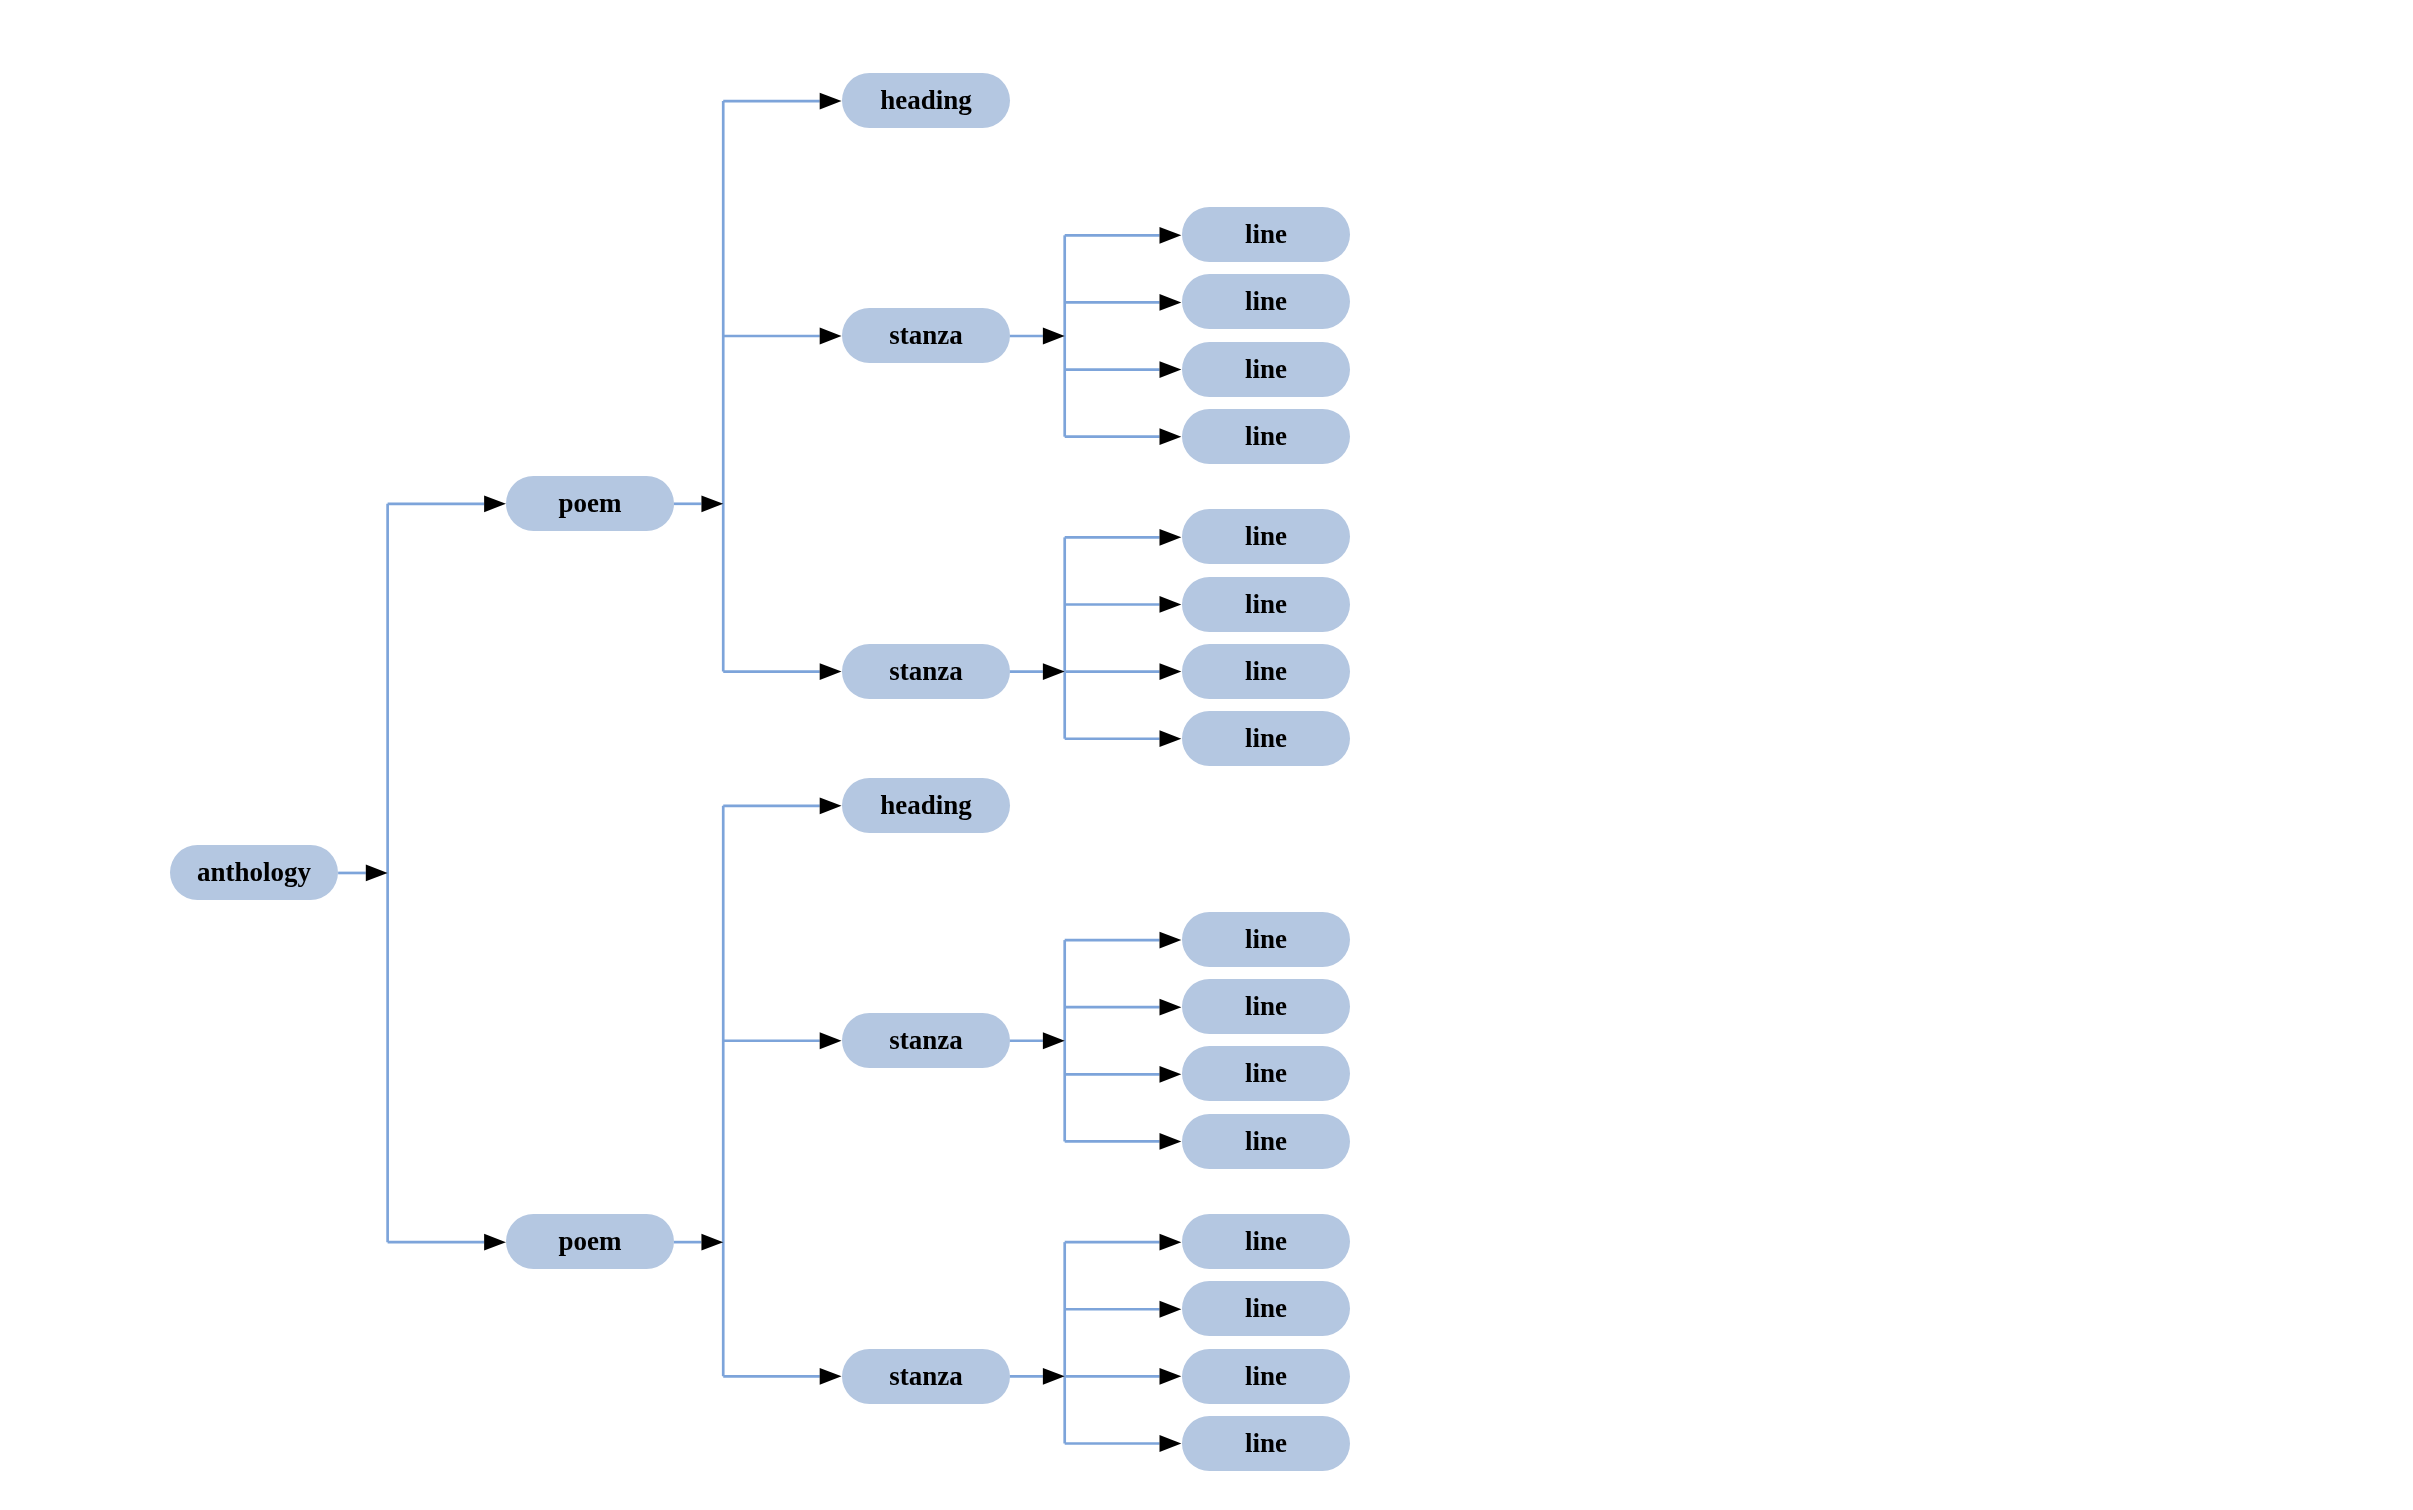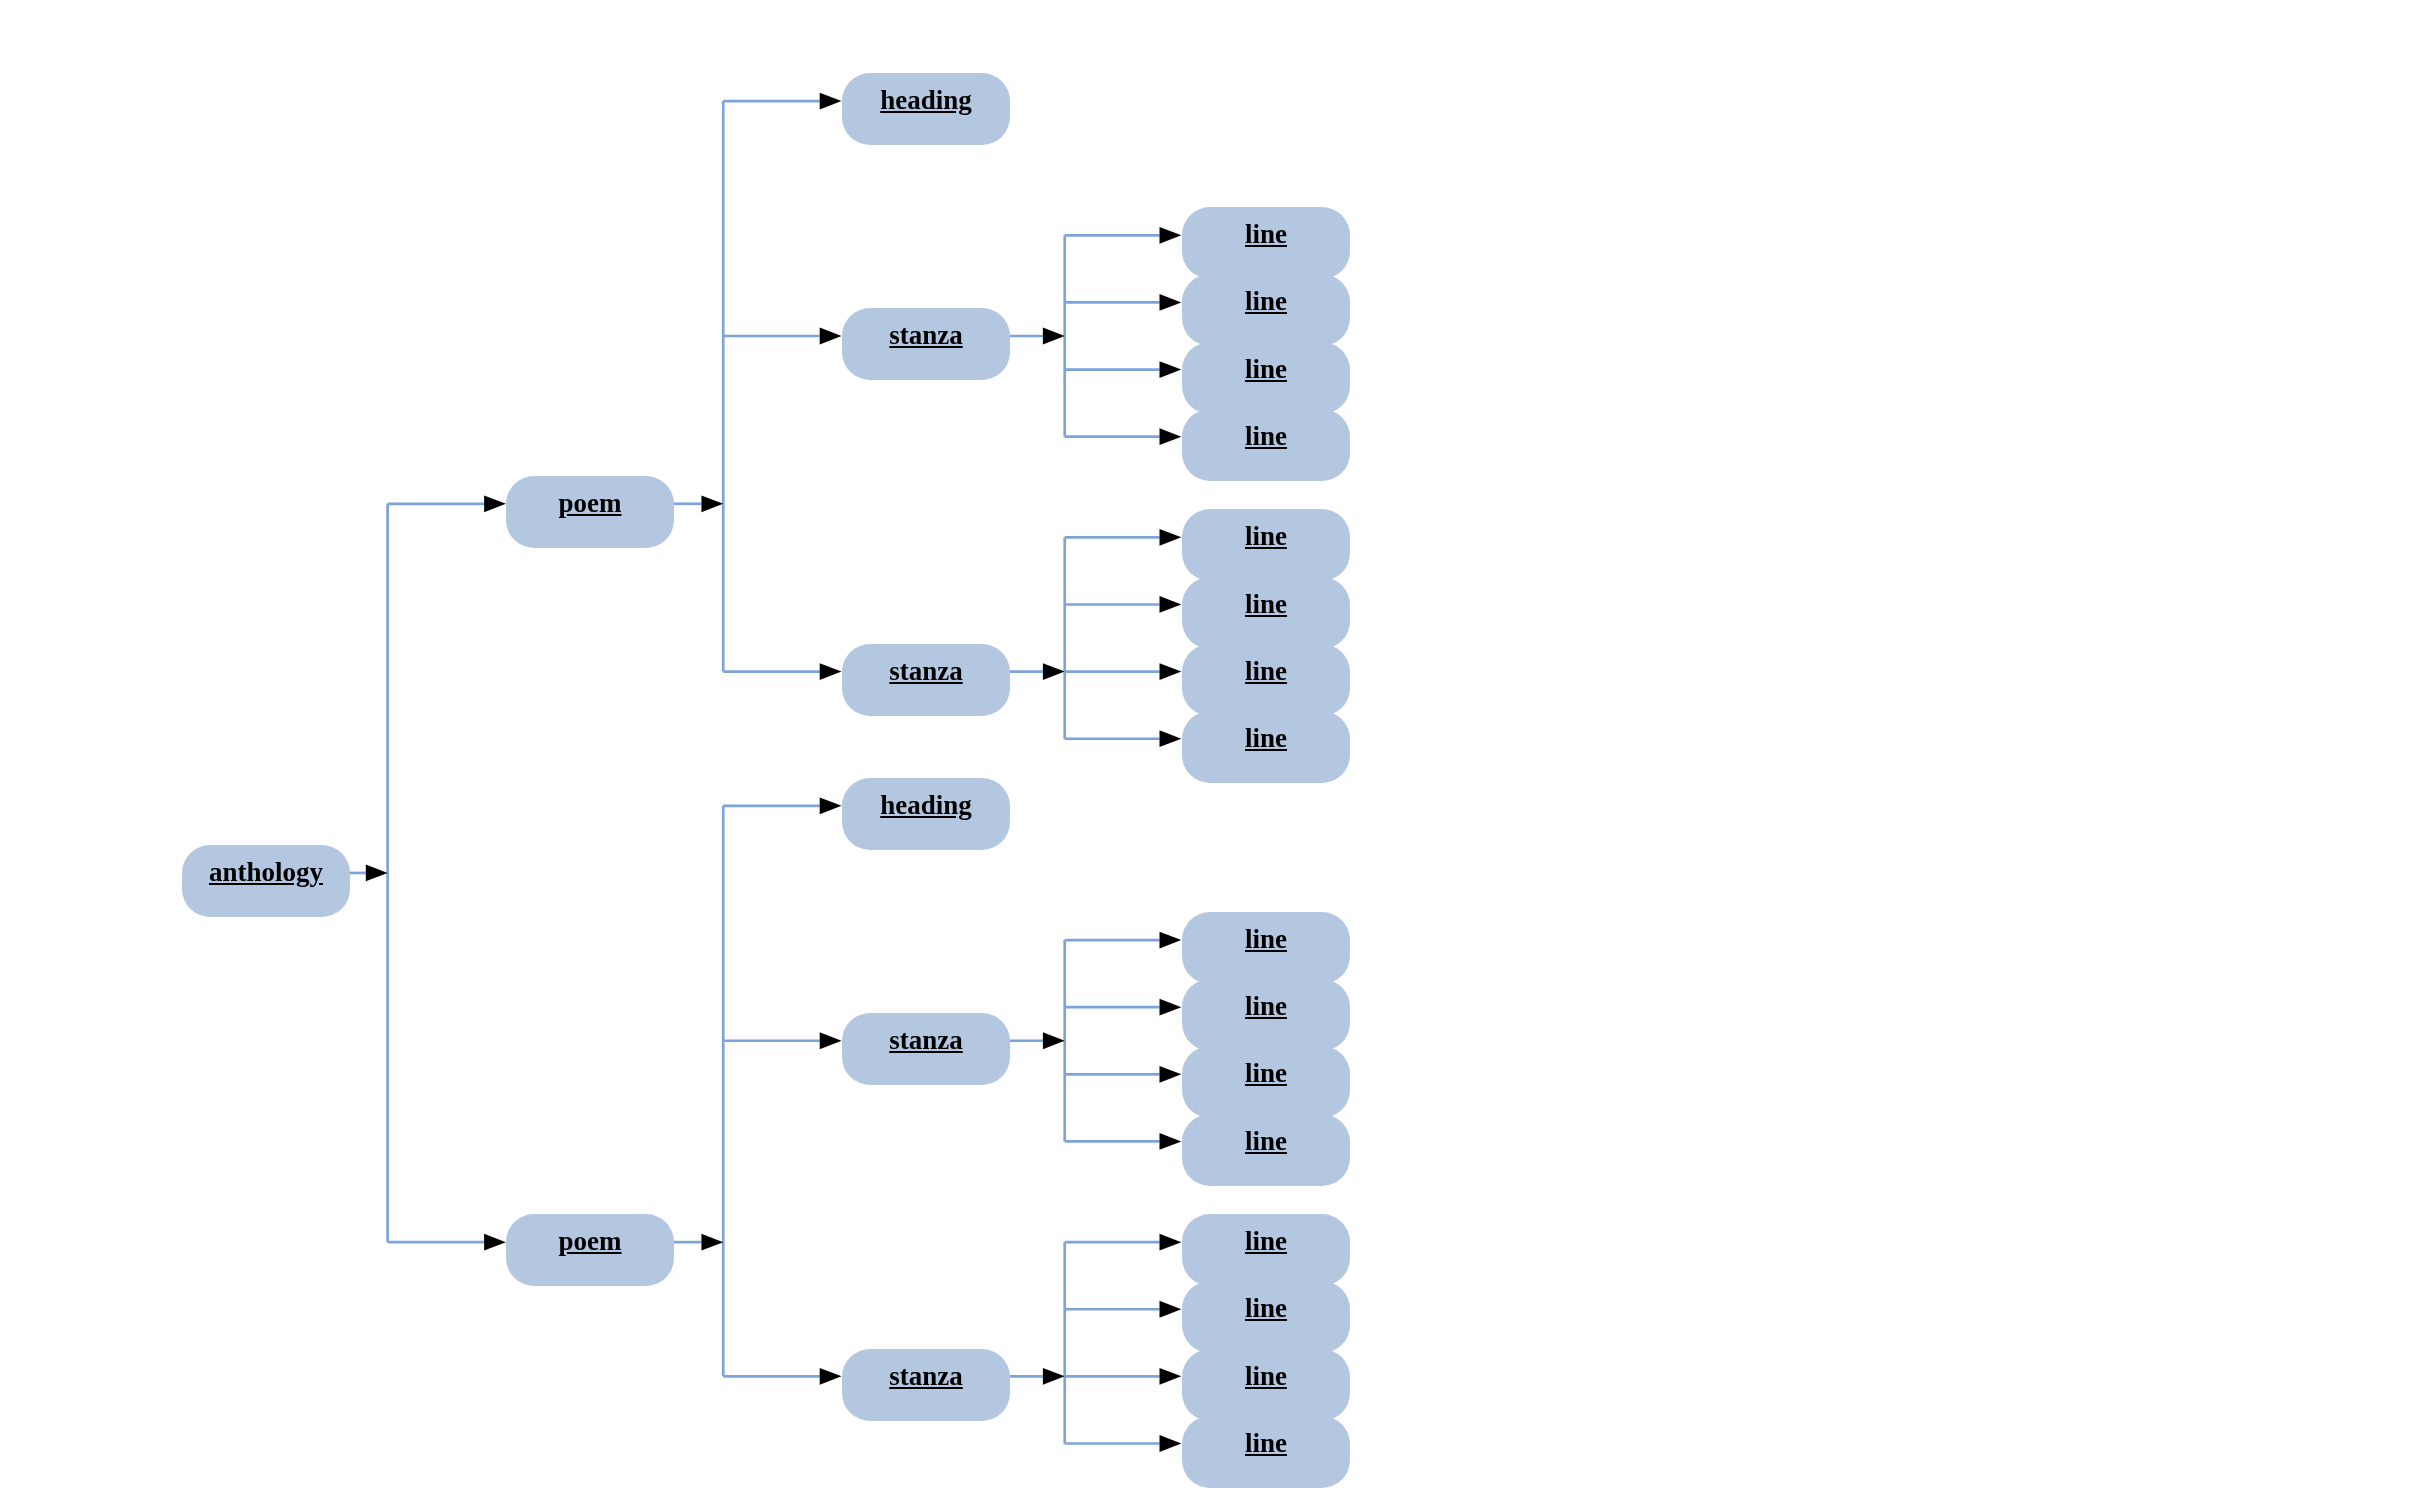--- a/index.html
+++ b/index.html
@@ -36,30 +36,29 @@
     stroke-width: 3.2;
     fill: none;
   }
   .arrowhead {
     fill: var(--arrow-color);
     stroke: none;
   }
   .node {
     position: absolute;
     width: 168px;
-    height: 72px;
+    height: 55px;
     line-height: 55px;
     border-radius: 28px;
     background: var(--node-fill);
     color: var(--text-color);
     font-size: 27px;
     font-weight: bold;
     text-align: center;
     white-space: nowrap;
-    text-decoration: underline;
   }
 </style>
 </head>
 <body>
 
 <div id="diagram">
 
   <svg id="edges" width="2413" height="1511" viewBox="0 0 2876 1800">
 
     <path class="edge" d="M462 600 V1480"></path>
@@ -133,21 +132,21 @@
     <path class="edge" d="M1269 1480 H1382"></path>
     <polygon class="arrowhead" points="1382,1470 1382,1490 1408,1480"></polygon>
     <path class="edge" d="M1269 1560 H1382"></path>
     <polygon class="arrowhead" points="1382,1550 1382,1570 1408,1560"></polygon>
     <path class="edge" d="M1269 1640 H1382"></path>
     <polygon class="arrowhead" points="1382,1630 1382,1650 1408,1640"></polygon>
     <path class="edge" d="M1269 1720 H1382"></path>
     <polygon class="arrowhead" points="1382,1710 1382,1730 1408,1720"></polygon>
   </svg>
 
-  <div class="node" style="left:182px;top:845px">anthology</div>
+  <div class="node" style="left:170px;top:845px">anthology</div>
 
   <div class="node" style="left:506px;top:476px">poem</div>
   <div class="node" style="left:506px;top:1214px">poem</div>
 
   <div class="node" style="left:842px;top:73px">heading</div>
   <div class="node" style="left:842px;top:308px">stanza</div>
   <div class="node" style="left:842px;top:644px">stanza</div>
   <div class="node" style="left:842px;top:778px">heading</div>
   <div class="node" style="left:842px;top:1013px">stanza</div>
   <div class="node" style="left:842px;top:1349px">stanza</div>

